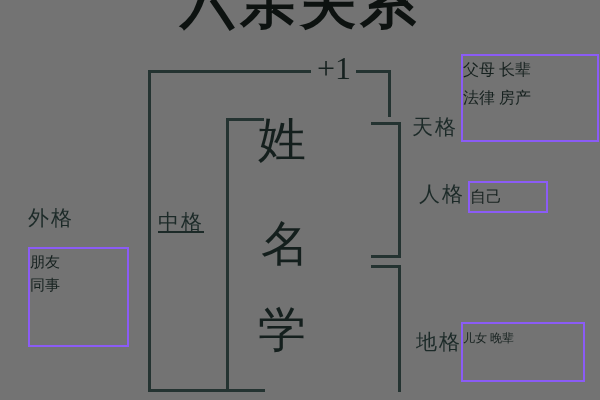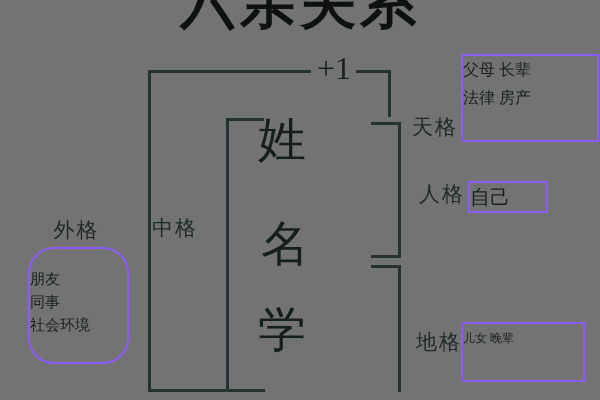--- a/index.html
+++ b/index.html
@@ -56,36 +56,35 @@
 
   <div id="plus-one">+1</div>
 
   <div class="center-char" style="left:258px;top:116px;">姓</div>
   <div class="center-char" style="left:261px;top:220px;">名</div>
   <div class="center-char" style="left:258px;top:306px;">学</div>
 
   <div class="grid-label" style="left:412px;top:69px;margin-top:44px;">天格</div>
   <div class="grid-label" style="left:419px;top:172px;margin-top:8px;">人格</div>
   <div class="grid-label" style="left:416px;top:328px;">地格</div>
-  <div class="grid-label" style="left:28px;top:216px;width:97px;text-align:center;">外格</div>
-  <div class="grid-label" style="left:152px;top:214px;width:58px;text-align:left;">中格</div>
+  <div class="grid-label" style="left:28px;top:204px;width:97px;text-align:left;">外格</div>
+  <div class="grid-label" style="left:152px;top:208px;width:58px;text-align:center;text-decoration:underline;">中格</div>
 
   <div class="box" style="left:461px;top:54px;width:134px;height:84px;font-size:16px;line-height:28px;">
     <div>父母 长辈</div>
     <div>法律 房产</div>
   </div>
 
-  <div class="box" style="left:468px;top:181px;width:76px;height:28px;font-size:20px;line-height:28px;">
+  <div class="box" style="left:468px;top:181px;width:76px;height:28px;font-size:16px;line-height:28px;">
     <div>自己</div>
   </div>
 
   <div class="box" style="left:461px;top:322px;width:120px;height:56px;font-size:12px;line-height:28px;">
     <div>儿女 晚辈</div>
   </div>
 
-  <div class="box" style="left:28px;top:247px;width:97px;height:94px;font-size:15px;line-height:23px;padding-top:19px;border-radius:26px;">
+  <div class="box" style="left:28px;top:247px;width:97px;height:94px;font-size:15px;line-height:23px;padding-top:2px;">
     <div>朋友</div>
     <div>同事</div>
-    <div>社会环境</div>
   </div>
 
 
 </div>
 
 </body></html>

